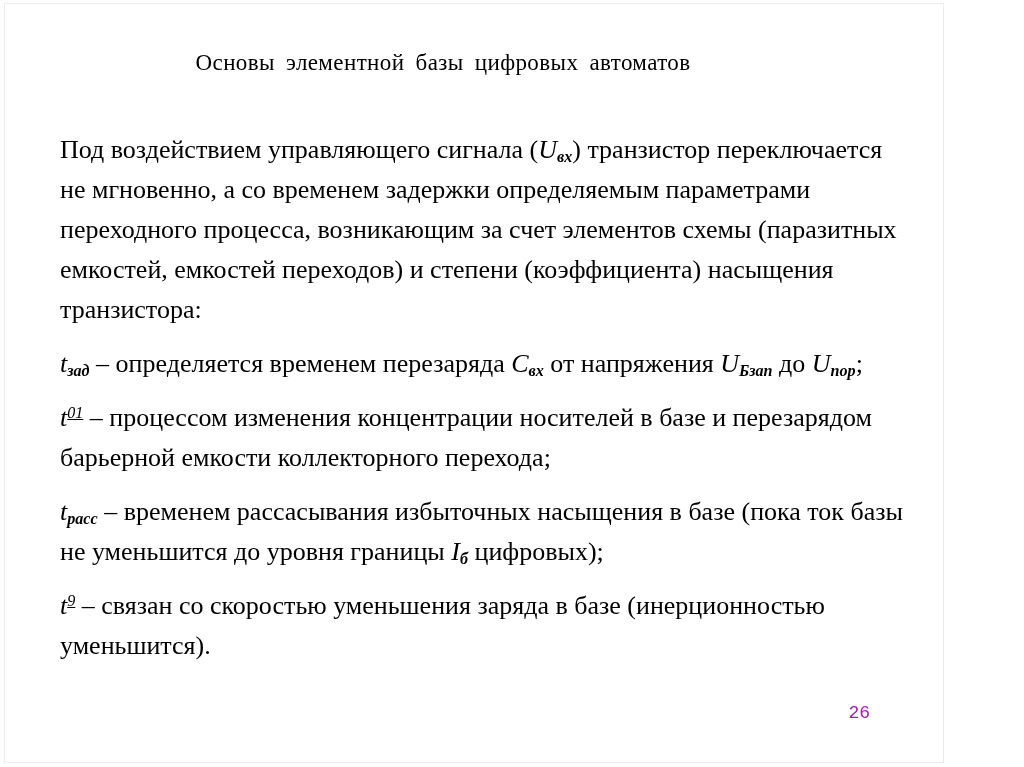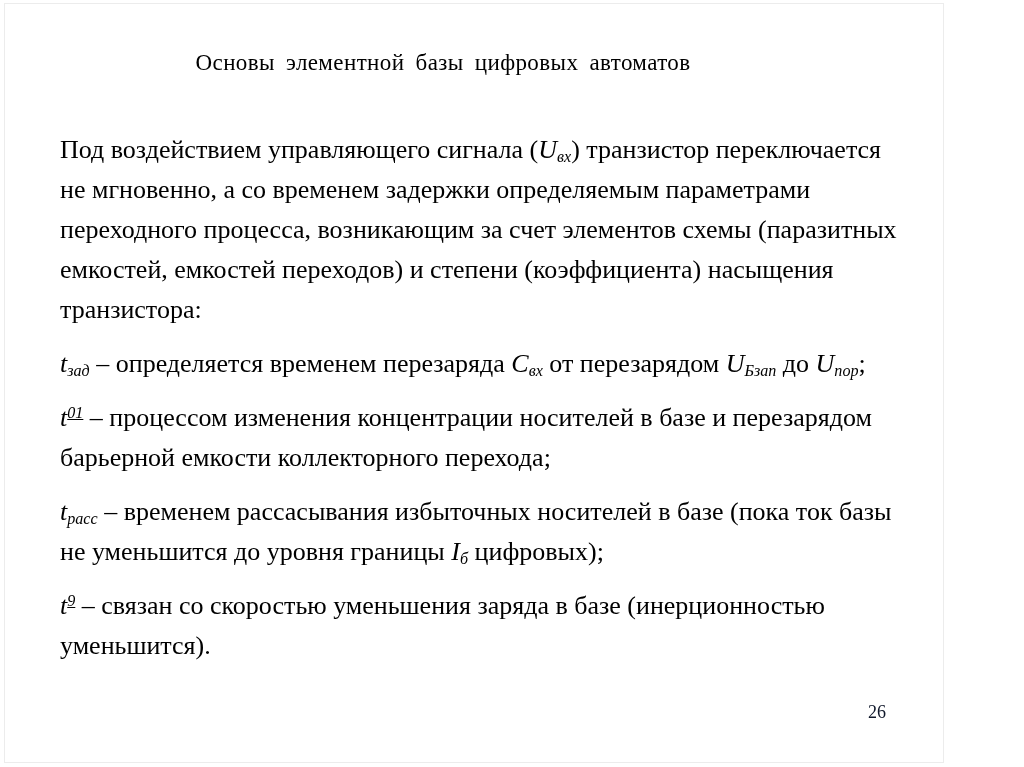--- a/index.html
+++ b/index.html
@@ -52,38 +52,38 @@
   }
   .it {
     font-style: italic;
   }
   .para sub, .para sup {
     font-size: 0.62em;
     line-height: 0;
     vertical-align: baseline;
     position: relative;
   }
-  .para sub { top: 0.22em; }
+  .para sub { top: 0.22em; font-weight: bold; }
   .para sup { top: -0.5em; text-decoration: underline; }
   .page-number {
     position: absolute;
-    right: 62px;
+    right: 78px;
     bottom: 44px;
-    font-family: Liberation Serif, serif;
+    font-family: Liberation Mono, monospace;
     font-size: 18px;
-    color: #0f172a;
+    color: #a21caf;
   }
 </style>
 </head>
 <body>
 
 <div class="slide">
   <div class="frame"></div>
   <h1 class="title">Основы элементной базы цифровых автоматов</h1>
   <div class="body">
       <p class="para"><span>Под воздействием управляющего сигнала (</span><span class="it">U</span><sub class="it">вх</sub><span>) транзистор переключается</span><br><span>не мгновенно, а со временем задержки определяемым параметрами</span><br><span>переходного процесса, возникающим за счет элементов схемы (паразитных</span><br><span>емкостей, емкостей переходов) и степени (коэффициента) насыщения</span><br><span>транзистора:</span></p>
-      <p class="para"><span class="it">t</span><sub class="it">зад</sub><span> – определяется временем перезаряда </span><span class="it">C</span><sub class="it">вх</sub><span> от перезарядом </span><span class="it">U</span><sub class="it">Бзап</sub><span> до </span><span class="it">U</span><sub class="it">пор</sub><span>;</span></p>
+      <p class="para"><span class="it">t</span><sub class="it">зад</sub><span> – определяется временем перезаряда </span><span class="it">C</span><sub class="it">вх</sub><span> от напряжения </span><span class="it">U</span><sub class="it">Бзап</sub><span> до </span><span class="it">U</span><sub class="it">пор</sub><span>;</span></p>
       <p class="para"><span class="it">t</span><sup class="it">01</sup><span> – процессом изменения концентрации носителей в базе и перезарядом</span><br><span>барьерной емкости коллекторного перехода;</span></p>
-      <p class="para"><span class="it">t</span><sub class="it">расс</sub><span> – временем рассасывания избыточных носителей в базе (пока ток базы</span><br><span>не уменьшится до уровня границы </span><span class="it">I</span><sub class="it">б</sub><span> цифровых);</span></p>
+      <p class="para"><span class="it">t</span><sub class="it">расс</sub><span> – временем рассасывания избыточных насыщения в базе (пока ток базы</span><br><span>не уменьшится до уровня границы </span><span class="it">I</span><sub class="it">б</sub><span> цифровых);</span></p>
       <p class="para"><span class="it">t</span><sup class="it">9</sup><span> – связан со скоростью уменьшения заряда в базе (инерционностью</span><br><span>уменьшится).</span></p>
     </div>
   <div class="page-number">26</div>
 </div>
 
 </body></html>

